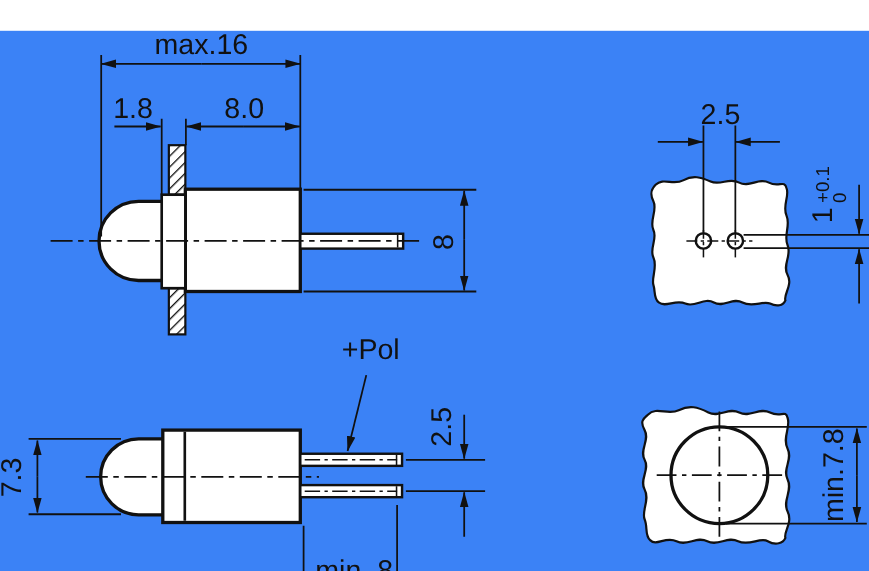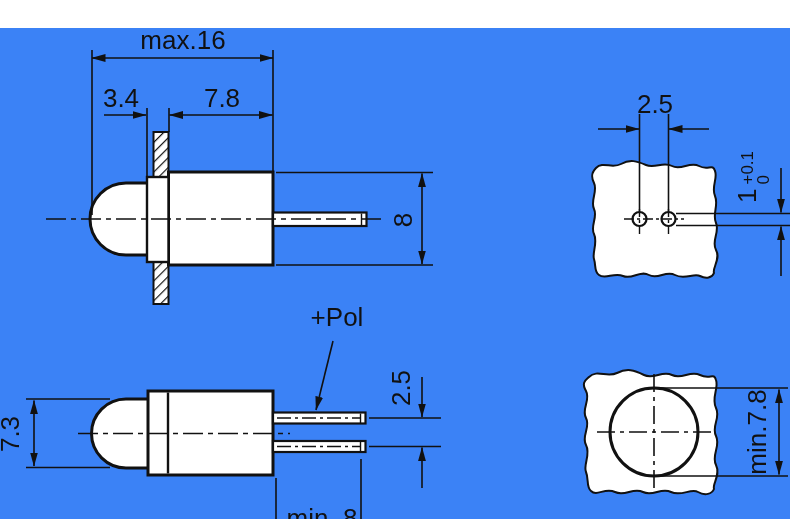--- a/index.html
+++ b/index.html
@@ -143,22 +143,22 @@
   </g>
   <g stroke="#111" stroke-width="1.6" fill="none">
     <line x1="655" y1="360" x2="788" y2="360"></line>
     <line x1="660" y1="448" x2="788" y2="448"></line>
     <line x1="779" y1="404" x2="779" y2="361.5" marker-end="url(#arr)"></line>
     <line x1="779" y1="404" x2="779" y2="446.5" marker-end="url(#arr)"></line>
   </g>
 </svg>
 
 <div class="lbl" style="left:183px; top:12px">max.16</div>
-<div class="lbl" style="left:121px; top:70px">3.4</div>
-<div class="lbl" style="left:222px; top:70px">7.8</div>
+<div class="lbl" style="left:121px; top:70px">1.8</div>
+<div class="lbl" style="left:222px; top:70px">8.0</div>
 <div class="lbl rot" style="left:403px; top:192px">8</div>
 
 <div class="lbl" style="left:655px; top:76px">2.5</div>
 <div class="lbl rot" style="left:755px; top:149px"><span>1</span><span class="tolstack">
         <span>+0.1</span>
         <span>0</span>
       </span></div>
 
 <div class="lbl rot" style="left:10px; top:406px">7.3</div>
 <div class="lbl" style="left:337px; top:289px">+Pol</div>

